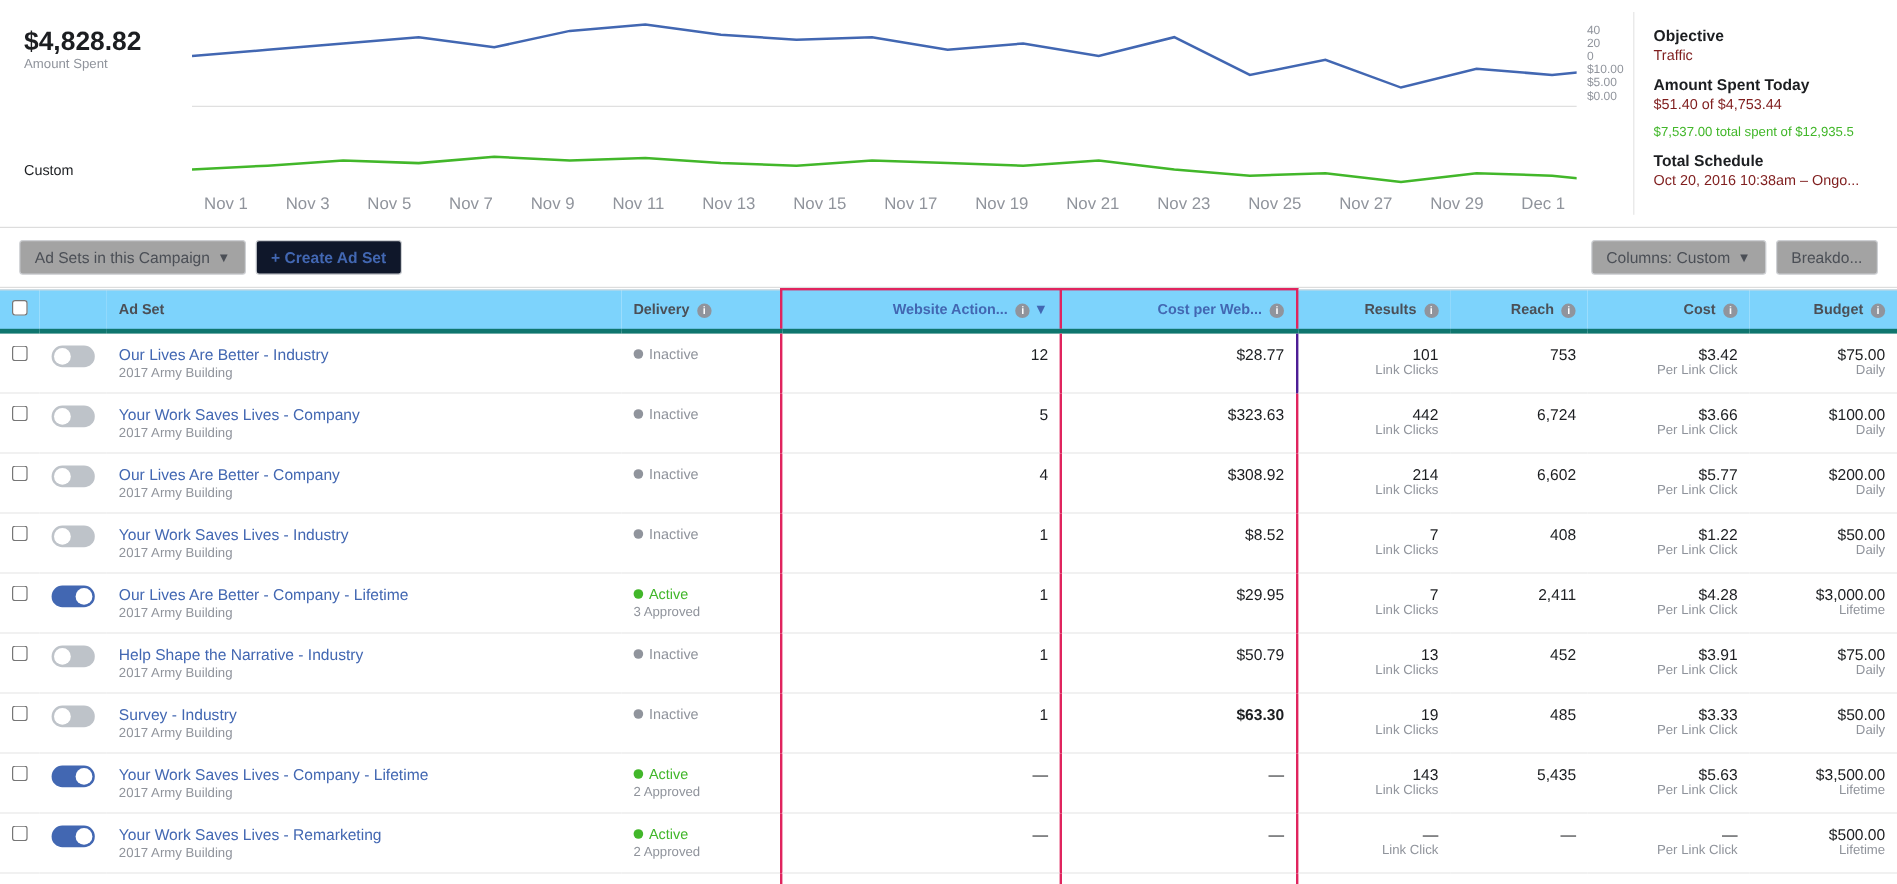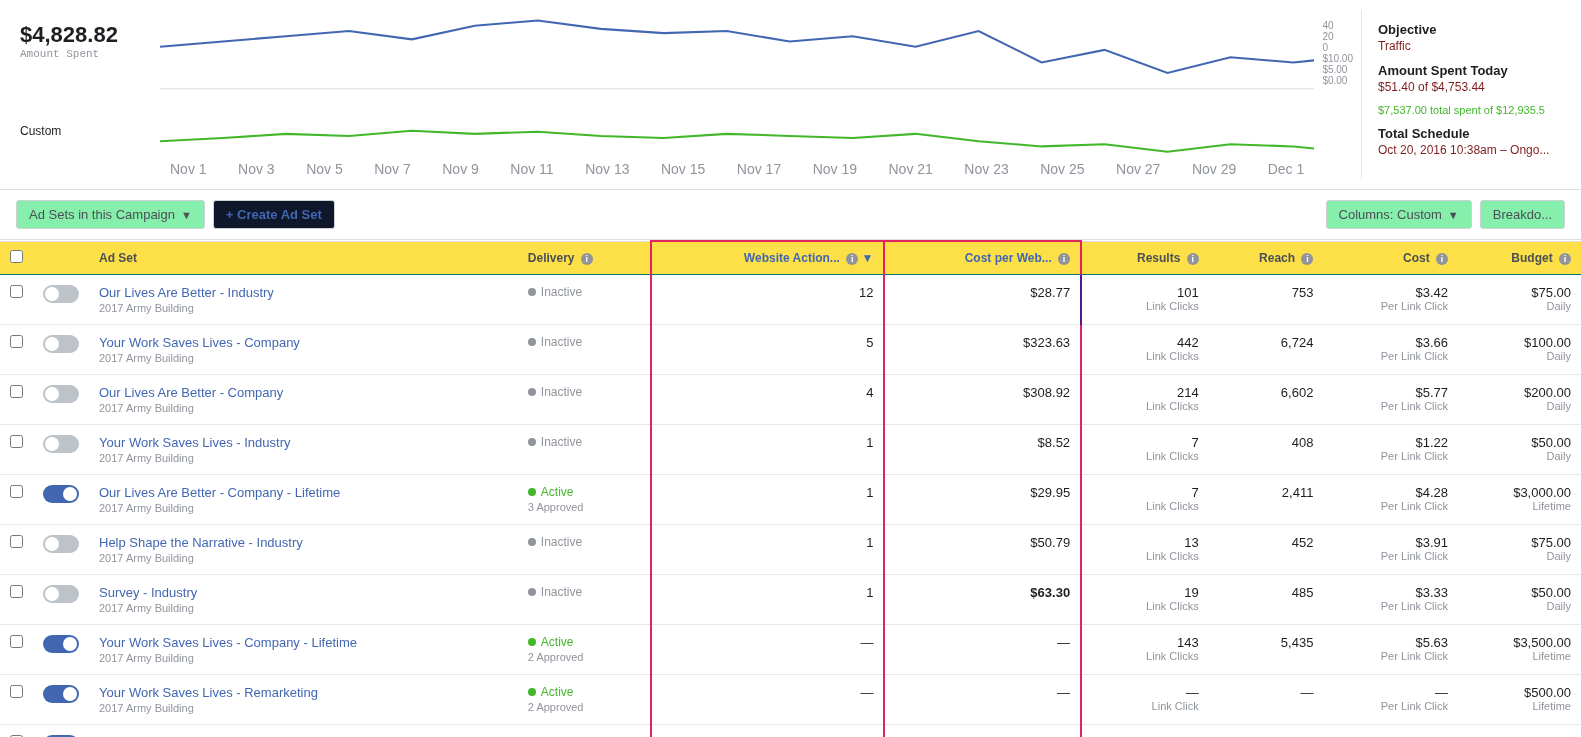--- a/index.html
+++ b/index.html
@@ -24,22 +24,21 @@
 
     .amount-spent {
       font-size: 22px;
       font-weight: 700;
       color: #1c1e21;
     }
 
     .amount-label {
       font-size: 11px;
       color: #90949c;
-      margin-bottom: 4px;
-      font-family: Liberation Mono, monospace;
+      margin-bottom: 15px;
     }
 
     .custom-label {
       font-size: 12px;
       color: #1c1e21;
       margin-top: 60px;
     }
 
     .chart-area {
       flex: 1;
@@ -81,21 +80,21 @@
     .toolbar {
       background: #fff;
       border-bottom: 1px solid #ddd;
       padding: 10px 16px;
       display: flex;
       align-items: center;
       gap: 8px;
     }
 
     .toolbar-btn {
-      background: #86efac;
+      background: #a3a3a3;
       border: 1px solid #ced0d4;
       border-radius: 3px;
       padding: 6px 12px;
       font-size: 13px;
       cursor: pointer;
       color: #4b4f56;
       display: flex;
       align-items: center;
       gap: 6px;
     }
@@ -126,22 +125,22 @@
       overflow-x: auto;
     }
 
     table {
       width: 100%;
       border-collapse: collapse;
       min-width: 1200px;
     }
 
     thead th {
-      background: #fde047;
-      border-bottom: 1px solid #0f766e;
+      background: #7dd3fc;
+      border-bottom: 4px solid #0f766e;
       border-top: 1px solid #ddd;
       padding: 8px 10px;
       text-align: right;
       font-size: 12px;
       font-weight: 600;
       color: #4b4f56;
       white-space: nowrap;
     }
 
     thead th:first-child,

